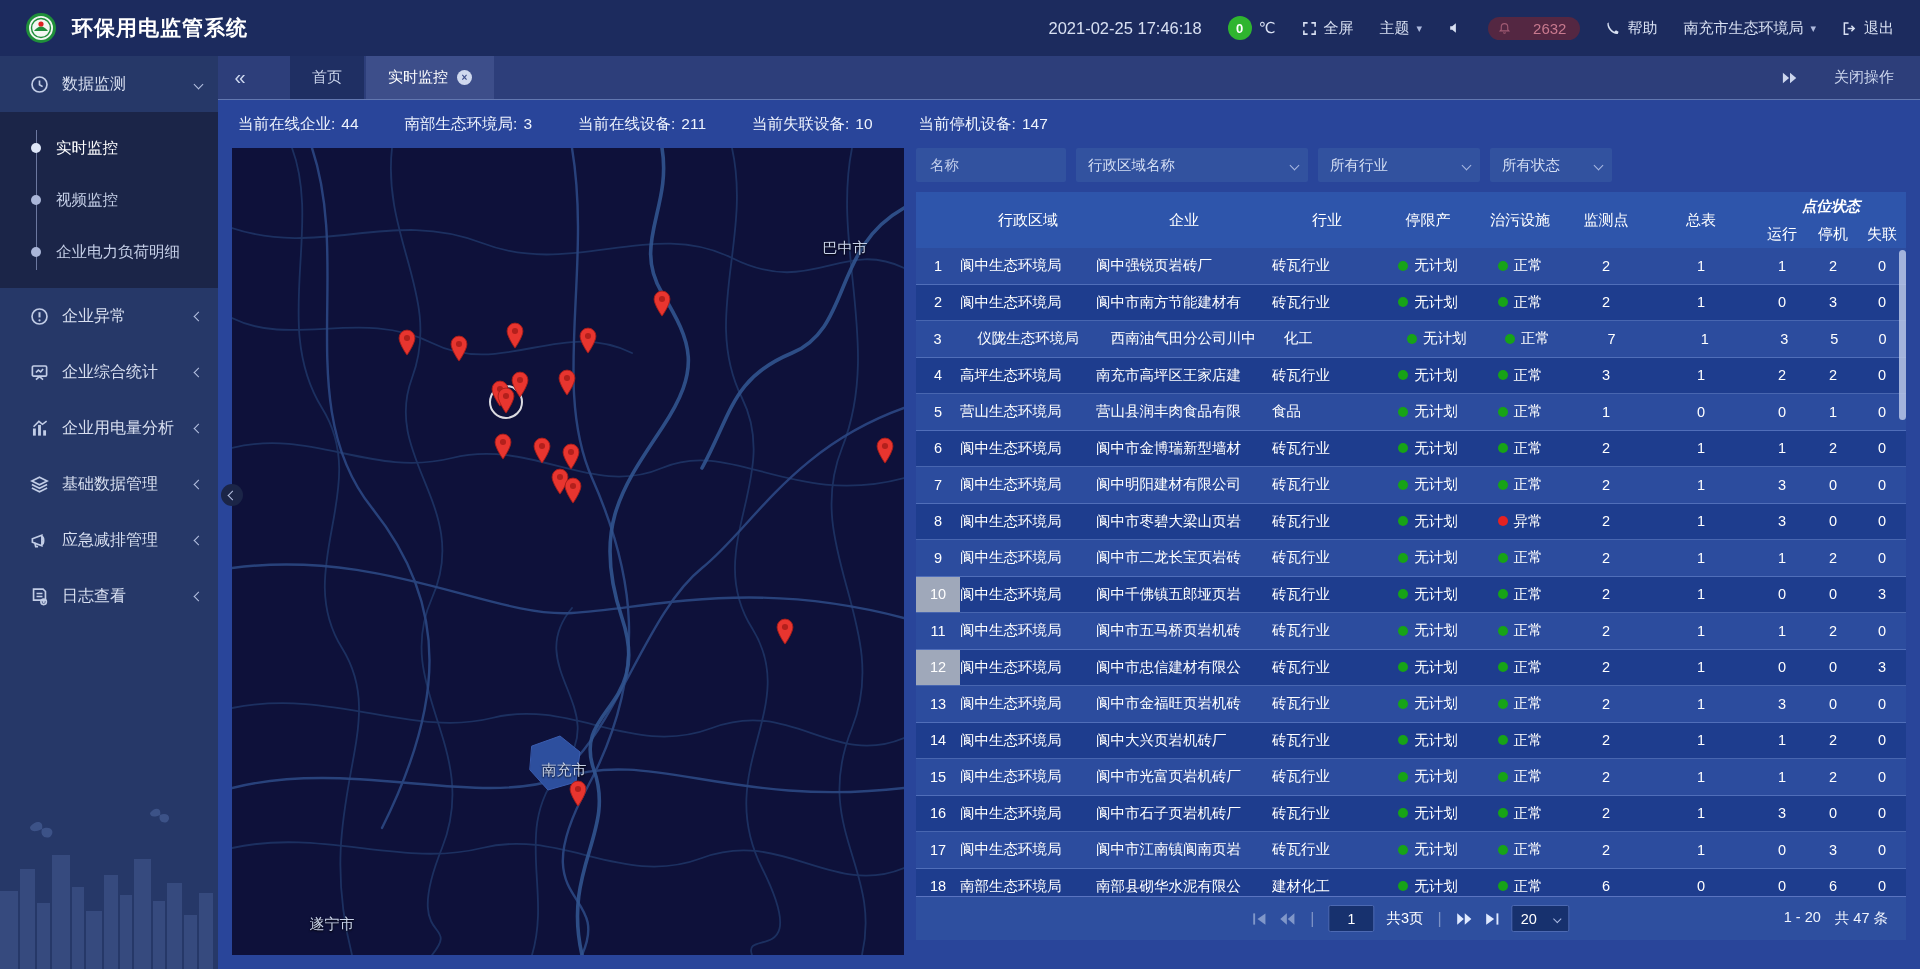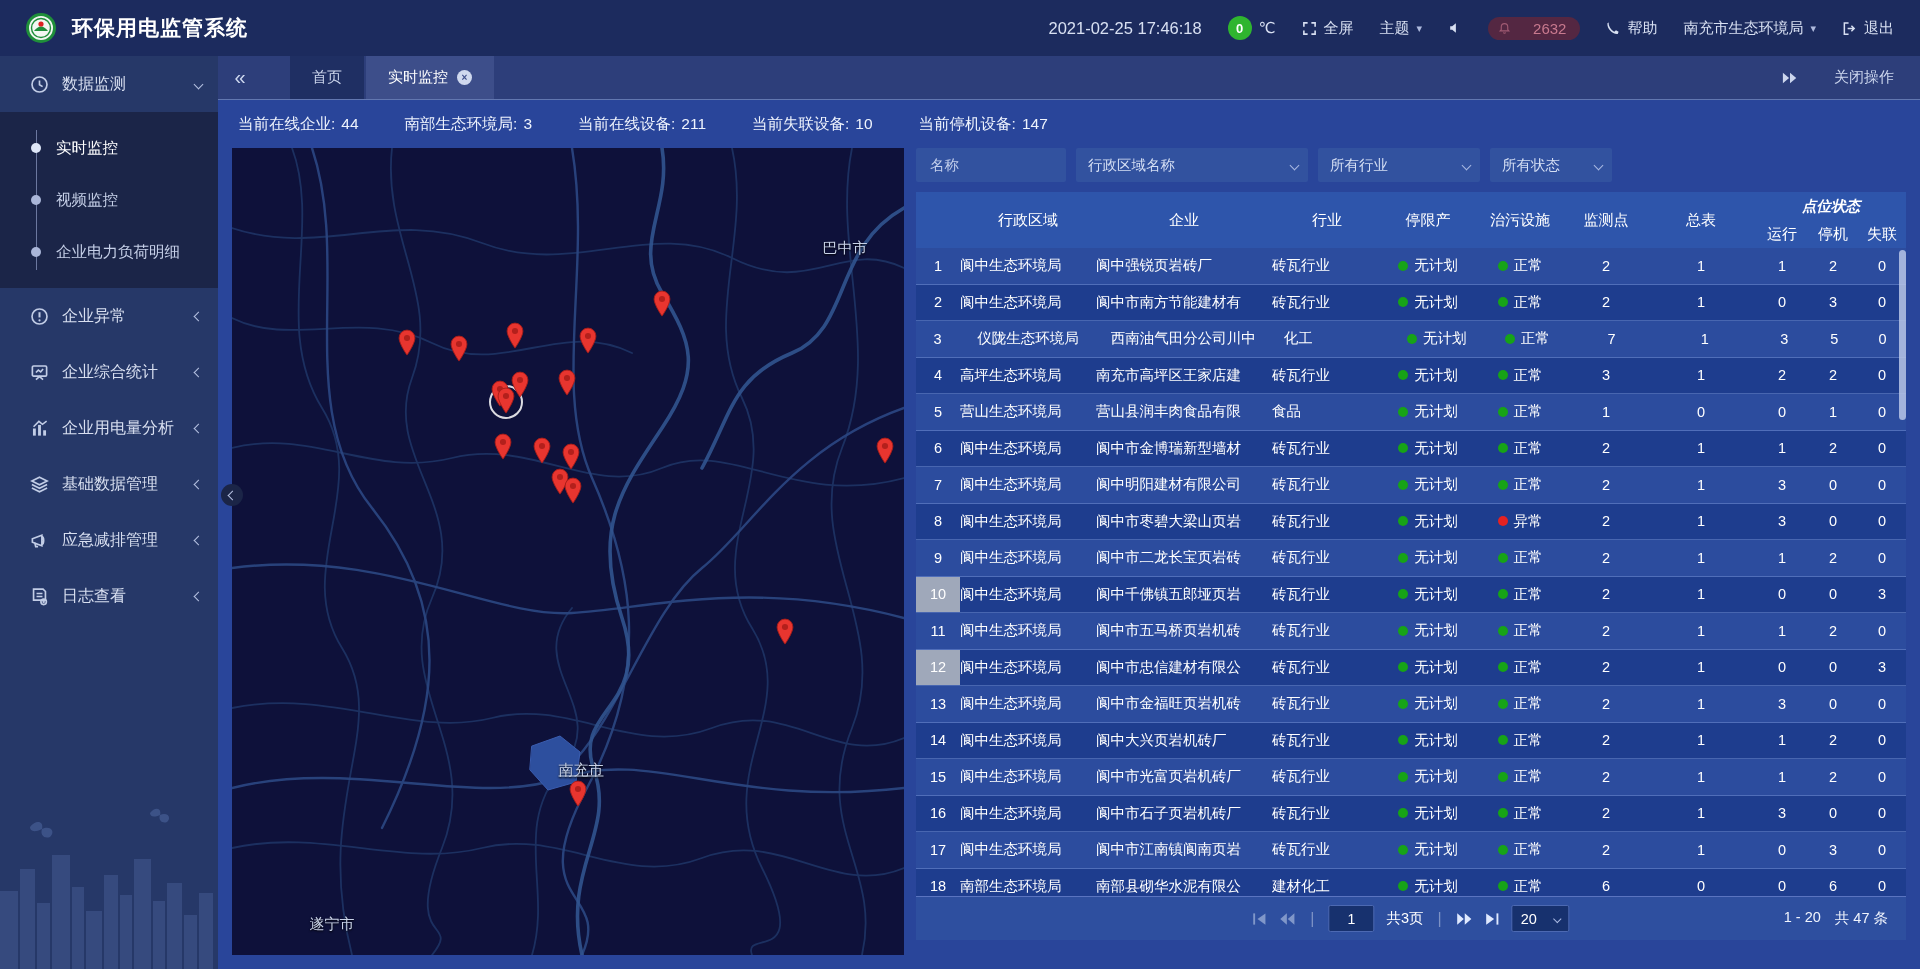--- a/index.html
+++ b/index.html
@@ -462,21 +462,21 @@
               <circle cx="11" cy="10" r="3.4" fill="#b3201c"></circle>
             </svg>
           </div>
           <div class="pin" style="left: 346px; top: 659px;">
             <svg width="20" height="27" viewBox="0 0 22 30">
               <path d="M11 29C11 29 2.2 16.5 2.2 10a8.8 8.8 0 1 1 17.6 0C19.8 16.5 11 29 11 29Z" fill="#e8352f" stroke="#a81d18" stroke-width="1"></path>
               <circle cx="11" cy="10" r="3.4" fill="#b3201c"></circle>
             </svg>
           </div>
           <div class="city" style="left: 613px; top: 100px;">巴中市</div>
-          <div class="city" style="left: 349px; top: 622px; text-decoration: underline;">南充市</div>
+          <div class="city" style="left: 332px; top: 622px;">南充市</div>
           <div class="city" style="left: 100px; top: 776px;">遂宁市</div>
         </div>
     </div>
     <button class="collapse-btn" style="left:3px;top:428px;">
       <span class="chev left"></span>
     </button>
 
     <div class="rpanel">
 
       <div class="filters">

